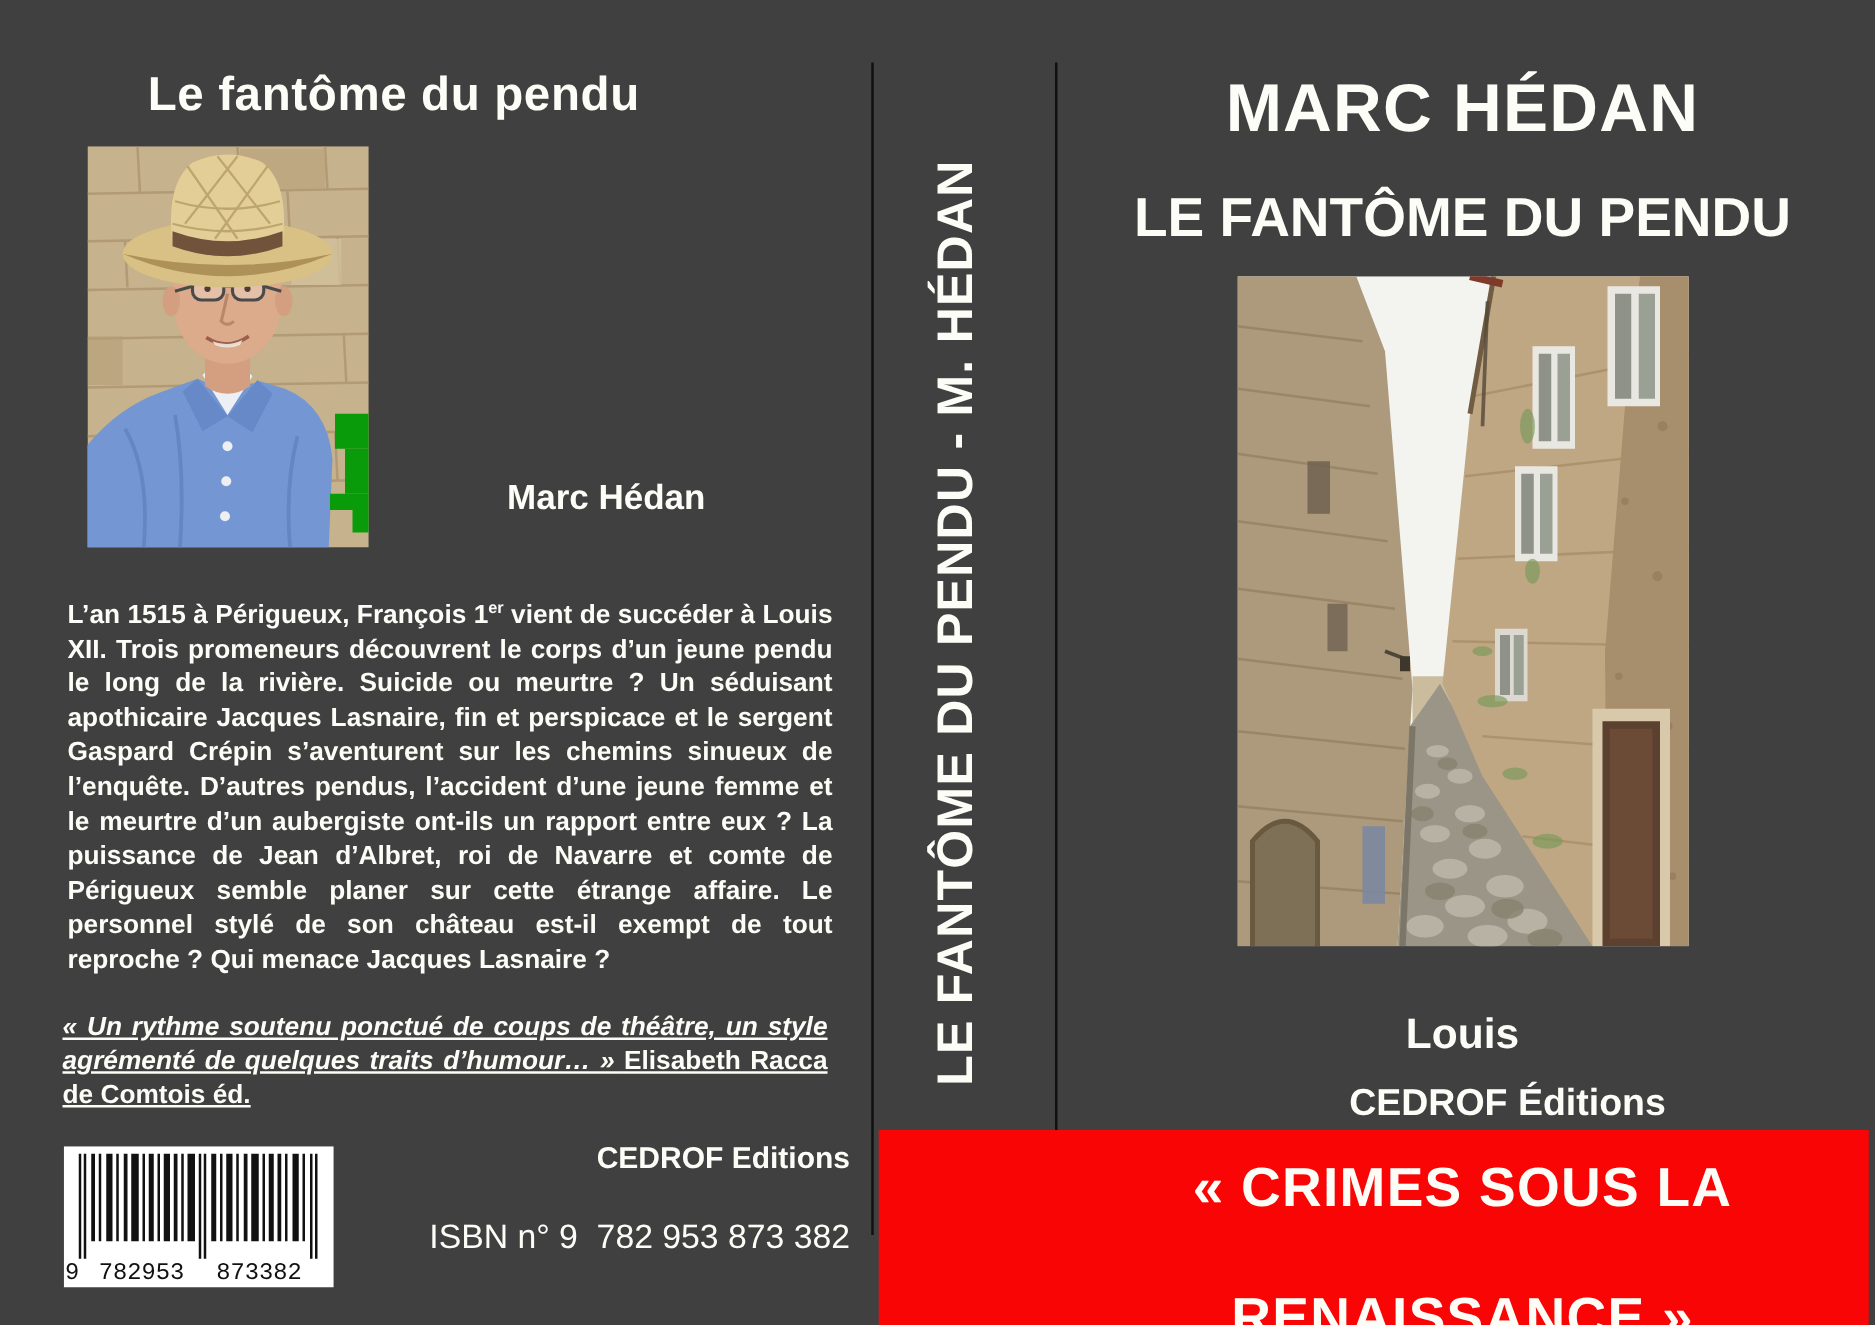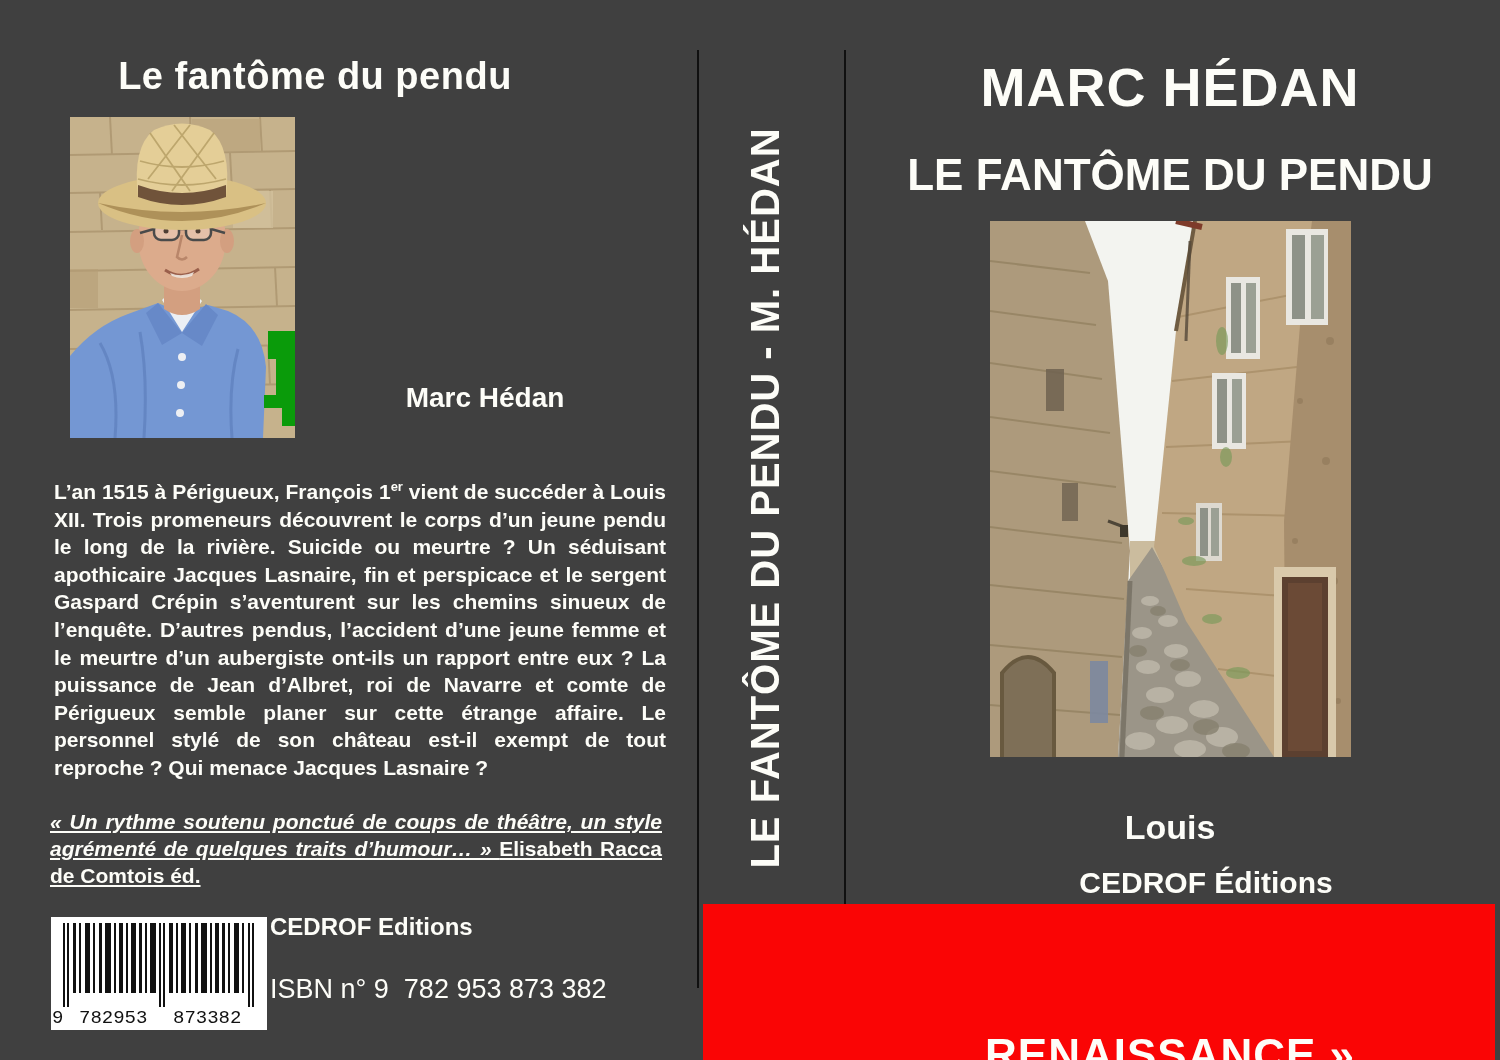--- a/index.html
+++ b/index.html
@@ -12,21 +12,21 @@
   .abs{position:absolute;}
 
   
   .back-title{left:15px;top:55px;width:600px;font-size:38px;font-weight:bold;text-align:center;letter-spacing:.5px;}
   .author-photo{left:70px;top:117px;width:225px;height:321px;}
   .back-author{left:335px;top:382px;width:300px;font-size:28px;font-weight:bold;text-align:center;}
   .synopsis{left:50px;top:474px;width:612px;font-size:21px;line-height:27.6px;font-weight:bold;text-align:justify;margin:4px;}
   .synopsis sup{font-size:0.62em;line-height:0;}
   .quote{left:50px;top:808px;width:612px;font-size:21px;line-height:27px;font-weight:bold;text-align:justify;margin:0;text-decoration:underline;}
   .quote .q-it{font-style:italic;}
-  .pub-line{left:270px;width:410px;text-align:left;}
+  .pub-line{left:270px;width:410px;text-align:right;}
   .pub-name{top:913px;font-size:24px;font-weight:bold;}
   .pub-price{top:944px;font-size:23px;font-weight:normal;}
   .pub-isbn{top:974px;font-size:27px;font-weight:normal;white-space:pre;}
   .barcode{left:51px;top:917px;width:216px;height:113px;}
 
   
   .spine-line{width:2px;background:#101010;}
   .spine-line-left{left:697px;top:50px;height:938px;}
   .spine-line-right{left:844px;top:50px;height:1010px;}
   .spine-text{
@@ -313,15 +313,16 @@
       <path d="M 186 110 L 205 0" stroke="#6F5C42" stroke-width="4" fill="none"></path>
       <path d="M 200 20 L 196 120" stroke="#54483A" stroke-width="3" fill="none" opacity="0.8"></path>
       <path d="M 186 0 L 212 6" stroke="#7E3B2A" stroke-width="6" fill="none"></path>
     </svg>
   </div>
 
   <div class="abs front-block front-genre">Louis</div>
   <div class="abs front-block front-pub">CEDROF Éditions</div>
 
   <div class="abs banner"></div>
+  <div class="abs banner-line banner-line1">« CRIMES SOUS LA</div>
   <div class="abs banner-line banner-line2">RENAISSANCE »</div>
 
 </div>
 
 </body></html>

